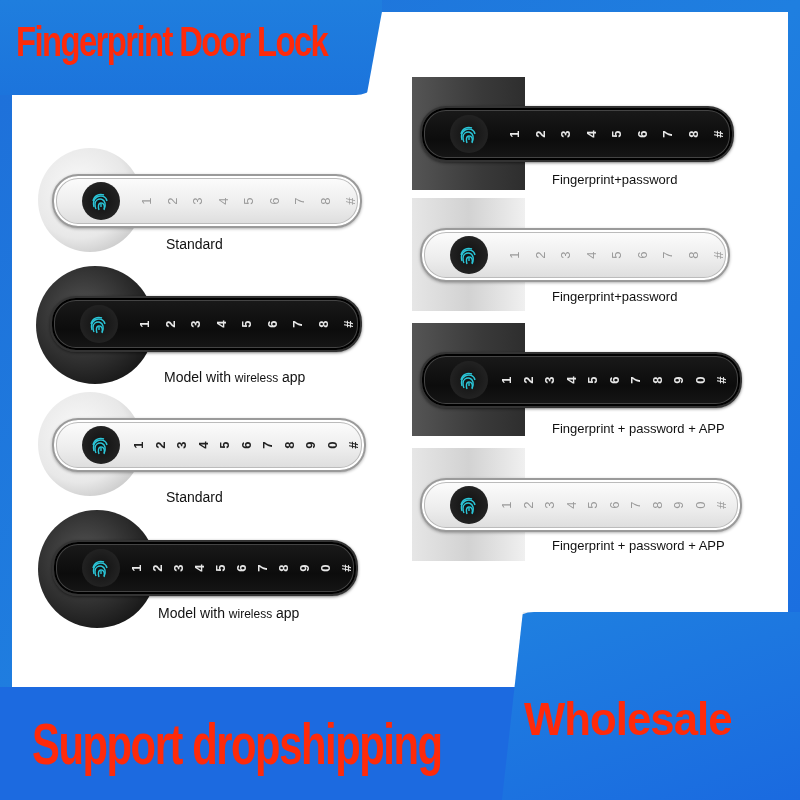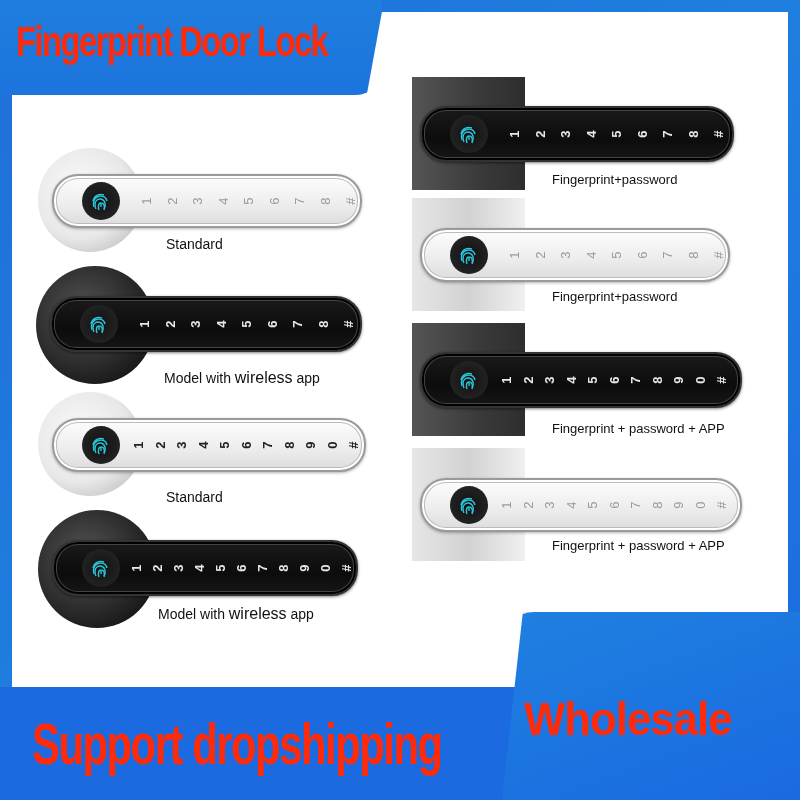--- a/index.html
+++ b/index.html
@@ -24,21 +24,21 @@
   .handle{position:absolute;border-radius:26px;display:flex;align-items:center;}
   .handle.silver{background:linear-gradient(180deg,#fdfdfd 0%,#ececec 60%,#dcdcdc 100%);border:2px solid #9a9a9a;box-shadow:inset 0 0 0 2px #fff,inset 0 0 0 3px #bbb,0 1px 3px rgba(0,0,0,0.3);}
   .handle.black{background:linear-gradient(180deg,#1a1a1a 0%,#0c0c0c 60%,#161616 100%);border:2px solid #333;box-shadow:inset 0 0 0 2px #000,inset 0 0 0 3px #444,0 1px 3px rgba(0,0,0,0.5);}
   .fp{width:38px;height:38px;border-radius:50%;background:radial-gradient(circle,#111 0%,#222 70%,#555 100%);display:flex;align-items:center;justify-content:center;flex-shrink:0;margin-left:28px;}
   .fp svg{width:28px;height:28px;}
   .keys{display:flex;align-items:center;margin-left:12px;}
   .key{display:inline-block;font-size:13px;font-weight:bold;transform:rotate(-90deg);text-align:center;width:25.5px;line-height:14px;}
   .handle.silver .key{color:#9a9a9a;font-weight:normal;}
   .handle.black .key{color:#e8e8e8;}
   .caption{position:absolute;font-size:14px;color:#111;white-space:nowrap;}
-  .caption .big{font-size:16px;}
+  .caption .big{font-size:12px;}
 </style>
 </head>
 <body>
 
 <div class="bg"></div>
 <div class="white-panel"></div>
 
 <div class="header-tab"></div>
 <div class="header-title">Fingerprint Door Lock</div>
 

